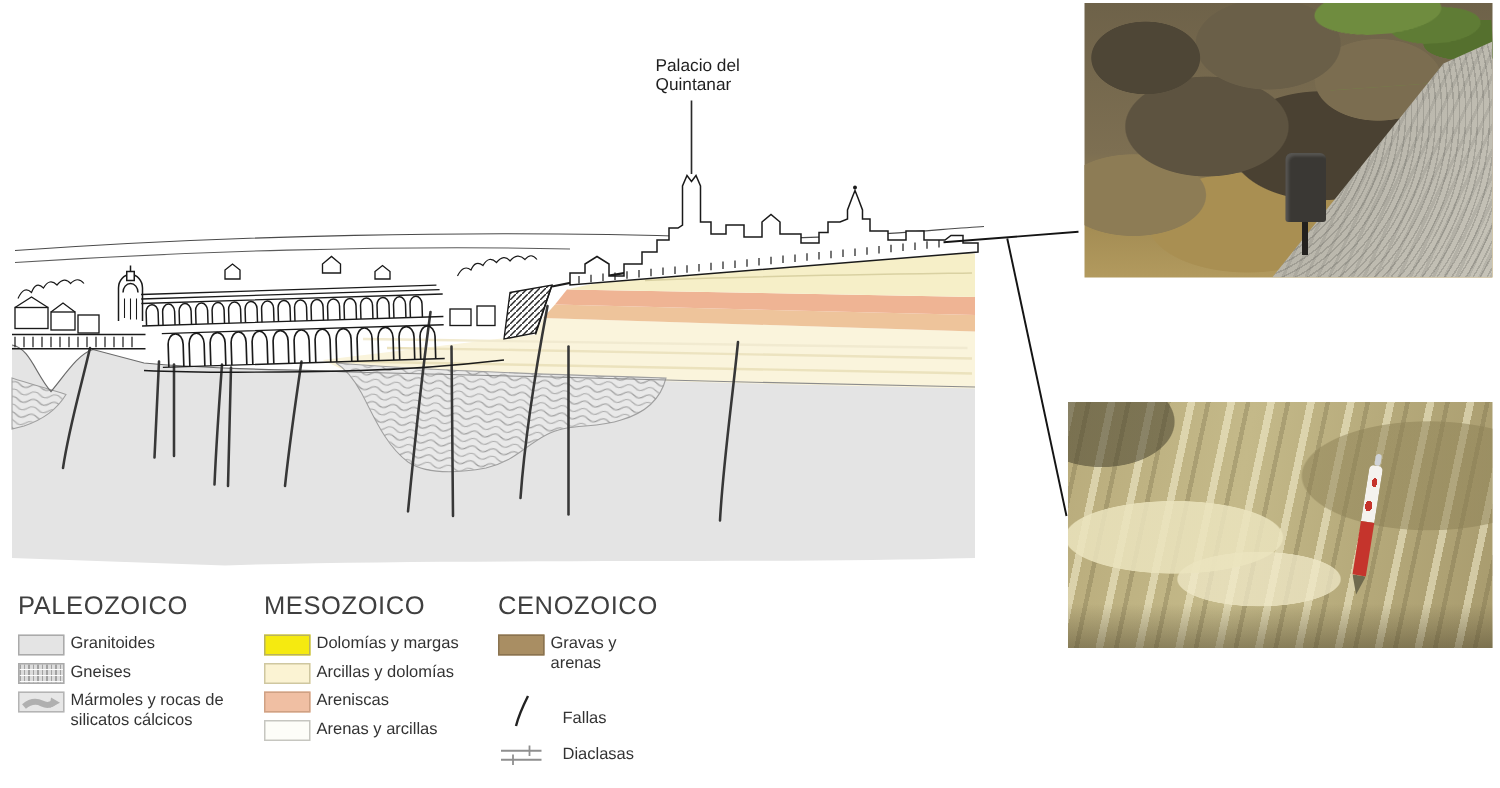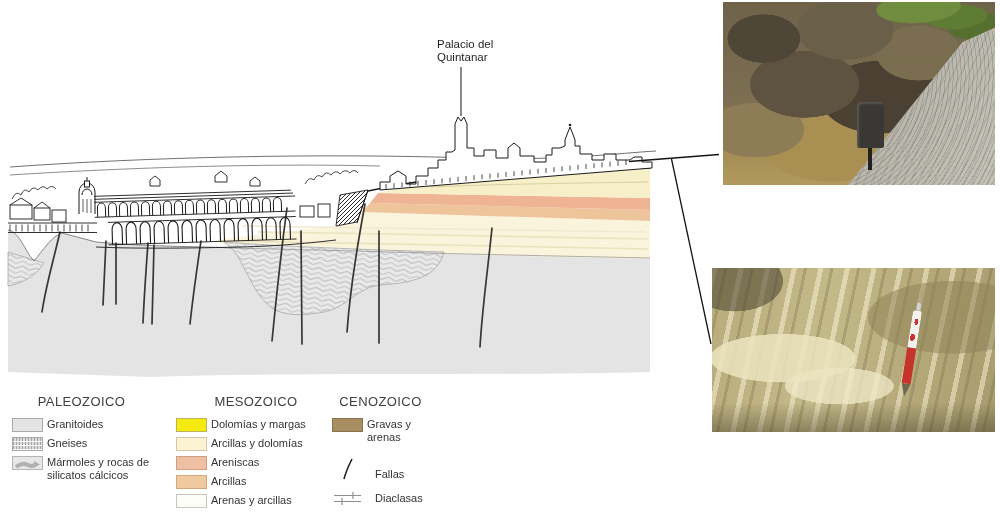--- a/index.html
+++ b/index.html
@@ -53,21 +53,21 @@
   .pen-top{height:38px;background:
       radial-gradient(3px 5px at 55% 30%, #c5332b 0 60%, transparent 61%),
       radial-gradient(4px 6px at 40% 72%, #c5332b 0 60%, transparent 61%),
       #f4f2ee;border-radius:3px 3px 0 0;}
   .pen-mid{height:36px;background:#c5342c;}
   .pen-tip{height:13px;background:#6f6a4e;clip-path:polygon(50% 100%,0 0,100% 0);}
 
   
   .legend-col{position:absolute;top:394px;}
   #col-paleo{left:12px;} #col-meso{left:176px;} #col-ceno{left:332px;}
-  .legend-title{font-size:13px;letter-spacing:.4px;color:#3f3f3f;margin-bottom:9px;text-align:center;}
+  .legend-title{font-size:17px;letter-spacing:.4px;color:#3f3f3f;margin-bottom:9px;}
   .legend-row{display:flex;gap:4px;margin-bottom:5px;align-items:flex-start;}
   .sw{width:31px;height:14px;flex:0 0 auto;box-sizing:border-box;position:relative;}
   .sw-granit{background:#e4e4e4;border:1px solid #aaa;}
   .sw-gneis{background-color:#dcdcdc;border:1px solid #aaa;
     background-image:
       repeating-linear-gradient(0deg, rgba(255,255,255,.95) 0 1px, transparent 1px 4px),
       repeating-linear-gradient(90deg, #a2a2a2 0 1px, transparent 1px 3px);}
   .sw-marm{background:#e7e7e7;border:1px solid #b4b4b4;}
   .legend-label{font-size:11px;line-height:13px;color:#333;}
   .lab-paleo{width:104px;} .lab-meso{width:125px;} .lab-ceno{width:62px;}
@@ -248,24 +248,20 @@
     </div>
     <div class="legend-row">
       <div class="sw" style="background:#fbf3d3;border:1px solid #cfc7a0"></div>
       <div class="legend-label lab-meso">Arcillas y dolomías</div>
     </div>
     <div class="legend-row">
       <div class="sw" style="background:#f0bfa3;border:1px solid #cfa184"></div>
       <div class="legend-label lab-meso">Areniscas</div>
     </div>
     <div class="legend-row">
-      <div class="sw" style="background:#efc9a0;border:1px solid #cfa87c"></div>
-      <div class="legend-label lab-meso">Arcillas</div>
-    </div>
-    <div class="legend-row">
       <div class="sw" style="background:#fdfdf8;border:1px solid #c6c6c0"></div>
       <div class="legend-label lab-meso">Arenas y arcillas</div>
     </div>
   </div>
 
   <div id="col-ceno" class="legend-col">
     <div class="legend-title">CENOZOICO</div>
     <div class="legend-row">
       <div class="sw" style="background:#a98e63;border:1px solid #8a7350"></div>
       <div class="legend-label lab-ceno">Gravas y arenas</div>

